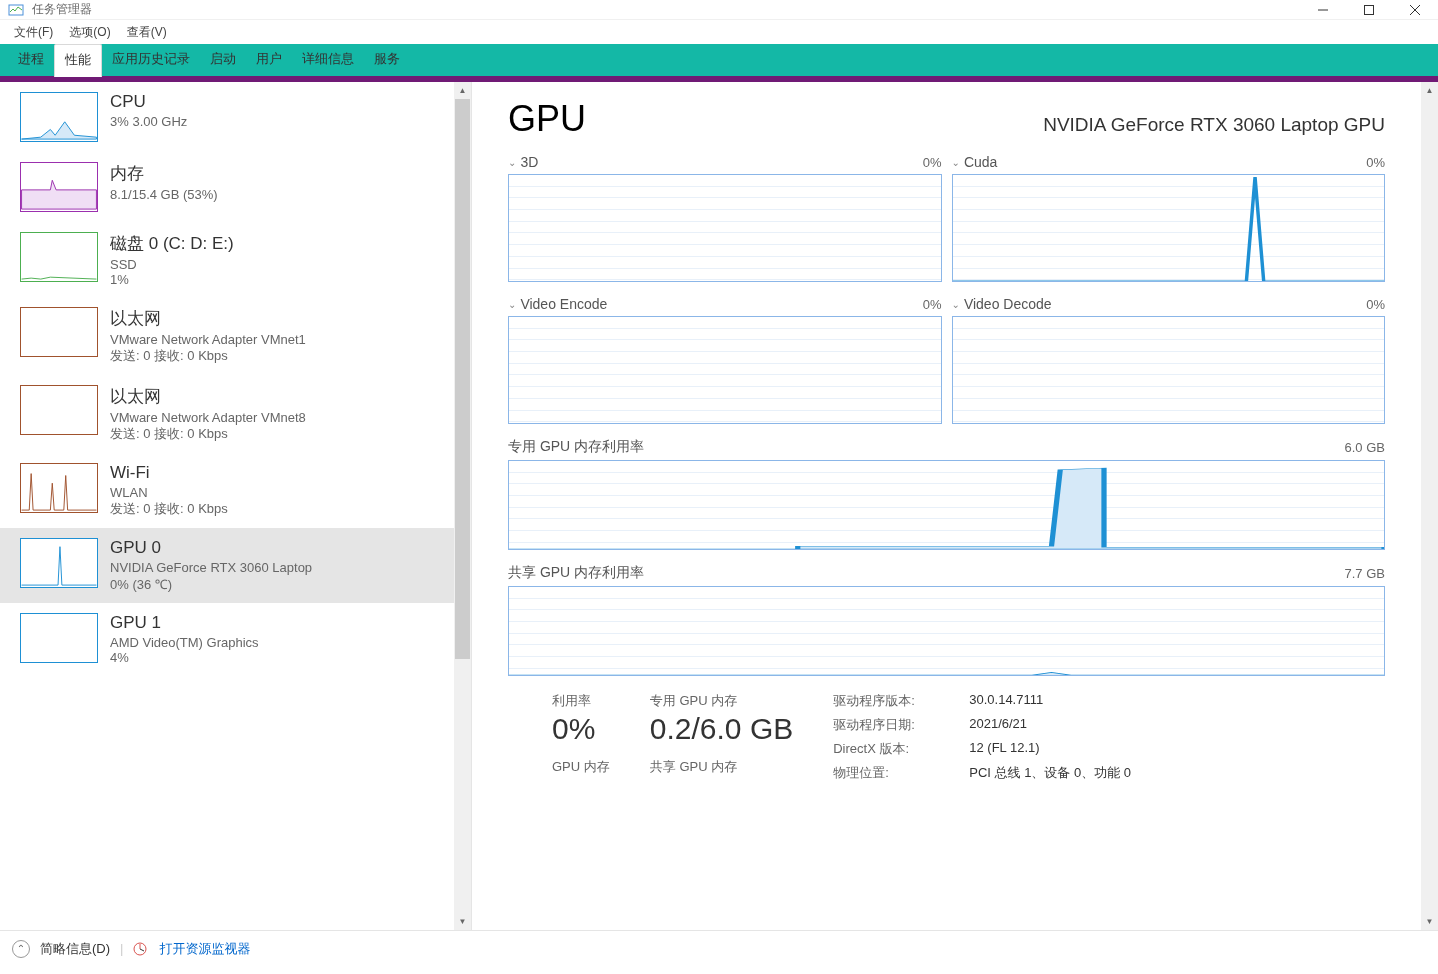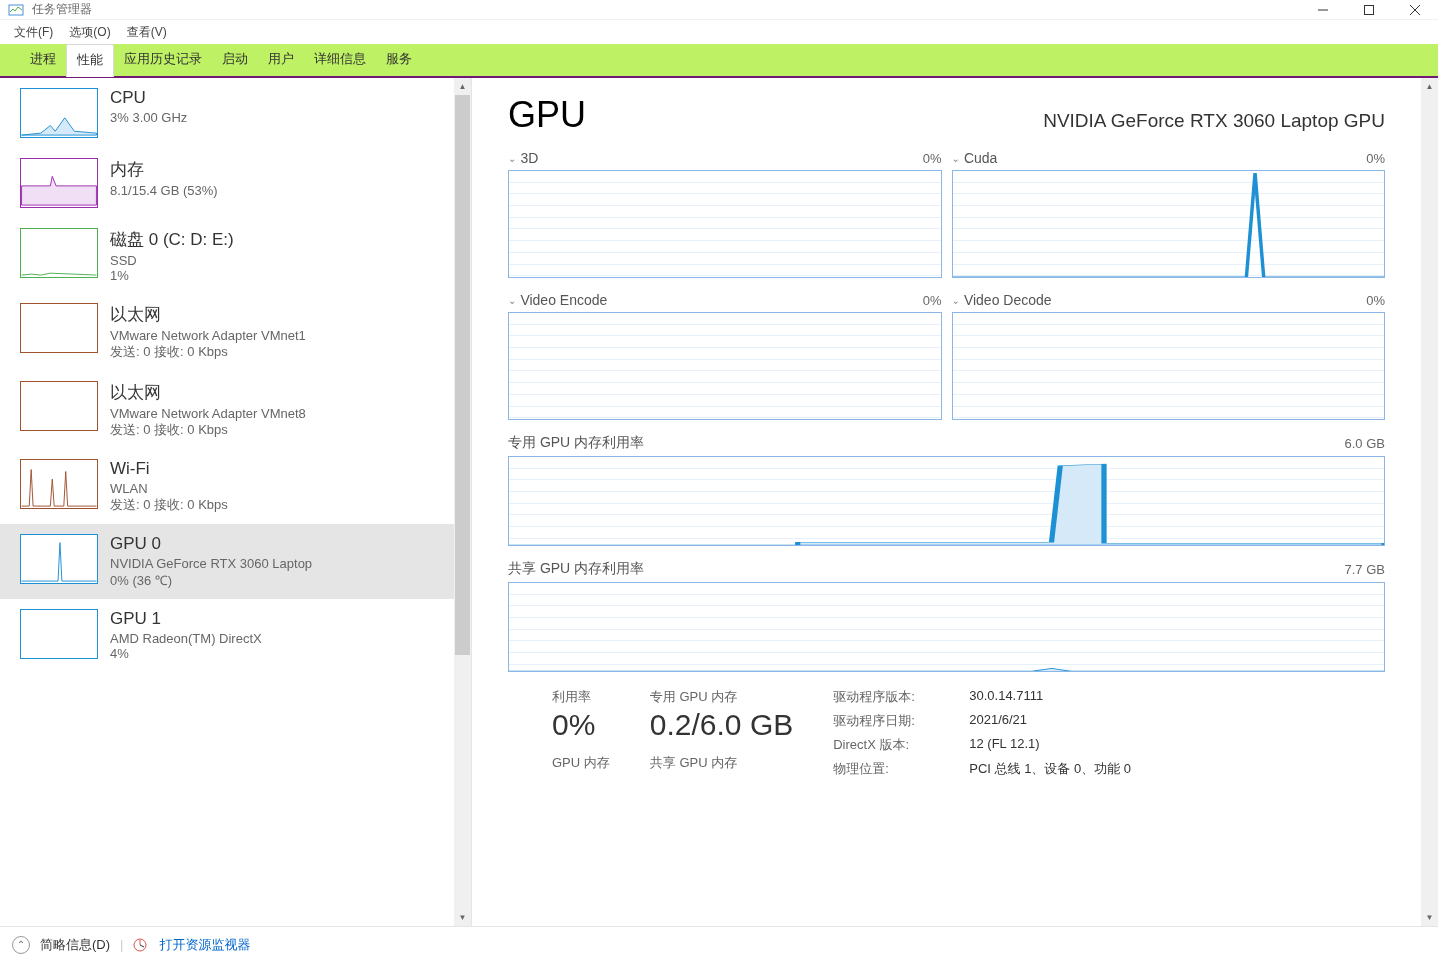--- a/index.html
+++ b/index.html
@@ -11,21 +11,21 @@
 .titlebar .title { color: #666; font-size: 12px; flex: 1; }
 .win-controls { display: flex; }
 .win-btn { width: 46px; height: 32px; display: flex; align-items: center; justify-content: center; }
 .win-btn svg { width: 10px; height: 10px; }
 
 
 .menubar { height: 24px; display: flex; align-items: center; padding-left: 8px; gap: 4px; background: #fff; }
 .menubar .menu-item { padding: 2px 6px; color: #444; font-size: 12px; }
 
 
-.tabstrip { display: flex; border-bottom: 2px solid #701a75; background: #bef264; padding-left: 20px; }
+.tabstrip { display: flex; border-bottom: 6px solid #701a75; background: #14b8a6; padding-left: 8px; }
 .tab { padding: 6px 10px 7px; font-size: 13px; color: #333; position: relative; }
 .tab.active { background: #fff; border: 1px solid #d9d9d9; border-bottom: 1px solid #fff; margin-bottom: -1px; border-top-left-radius: 2px; border-top-right-radius: 2px; }
 
 .content { display: flex; height: calc(974px - 32px - 24px - 34px - 36px); }
 
 
 .sidebar { width: 472px; border-right: 1px solid #e5e5e5; position: relative; display: flex; }
 .sidebar-scroll { flex: 1; overflow: hidden; }
 .side-item { display: flex; padding: 10px 6px 10px 20px; gap: 12px; cursor: default; }
 .side-item.selected { background: #e5e5e5; }
@@ -199,21 +199,21 @@
       <div class="side-sub">NVIDIA GeForce RTX 3060 Laptop</div>
       <div class="side-sub">0%  (36 ℃)</div>
     </div>
         </div>
         <div class="side-item">
     <div class="thumb" style="border-color:#1e90d4">
       <svg viewBox="0 0 78 50"></svg>
     </div>
     <div class="side-text">
       <div class="side-title">GPU 1</div>
-      <div class="side-sub">AMD Radeon(TM) DirectX</div>
+      <div class="side-sub">AMD Video(TM) Graphics</div>
       <div class="side-sub">4%</div>
     </div>
         </div>
       </div>
     <div class="sidebar-scrollbar">
       <div class="scrollbar-arrow" style="top:0">▲</div>
       <div class="scrollbar-thumb"></div>
       <div class="scrollbar-arrow" style="bottom:0">▼</div>
     </div>
   </div>

